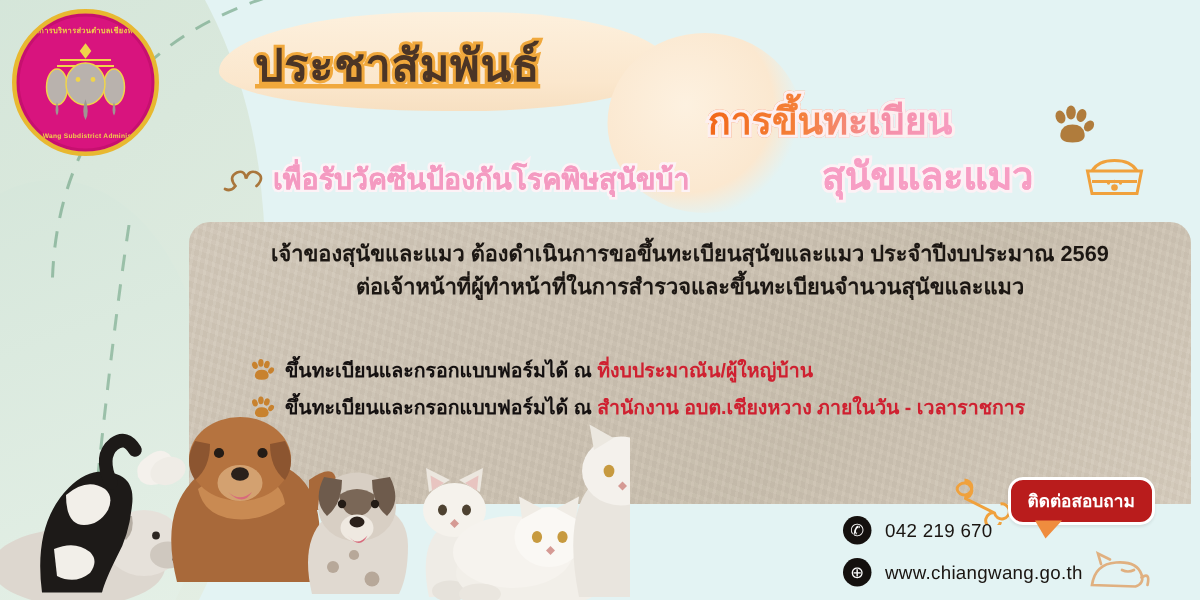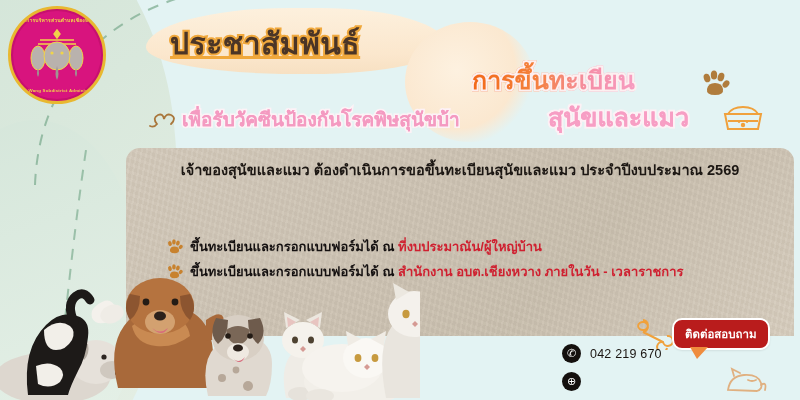--- a/index.html
+++ b/index.html
@@ -231,20 +231,21 @@
         <circle cx="21" cy="21" r="1.1"></circle>
         <circle cx="25" cy="22" r="1.1"></circle>
     </g>
   </svg>
 
   <div class="card">
     <div class="card-noise"></div>
 
     <div class="body-text">
       <div>เจ้าของสุนัขและแมว ต้องดำเนินการขอขึ้นทะเบียนสุนัขและแมว ประจำปีงบประมาณ 2569</div>
+      <div>ต่อเจ้าหน้าที่ผู้ทำหน้าที่ในการสำรวจและขึ้นทะเบียนจำนวนสุนัขและแมว</div>
     </div>
 
     <div class="bullets">
       <div class="bullet">
         <svg style="width:17px;height:16px;flex:none;" viewBox="0 0 30 28">
           <g fill="#c8822e">
             <ellipse cx="7" cy="8" rx="3.2" ry="4.4" transform="rotate(-18 7 8)"></ellipse>
             <ellipse cx="14" cy="5" rx="3.2" ry="4.6"></ellipse>
             <ellipse cx="21" cy="7" rx="3.2" ry="4.4" transform="rotate(18 21 7)"></ellipse>
             <ellipse cx="26" cy="14" rx="3" ry="4" transform="rotate(38 26 14)"></ellipse>
@@ -368,20 +369,21 @@
 
   <div class="bubble">ติดต่อสอบถาม</div>
 
   <div class="contact">
     <div class="contact-row">
       <div class="cicon">✆</div>
       <div class="cval">042 219 670</div>
     </div>
     <div class="contact-row">
       <div class="cicon">⊕</div>
+      <div class="cval">www.chiangwang.go.th</div>
     </div>
   </div>
 
   <svg style="position:absolute;left:722px;top:366px;width:46px;height:30px;" viewBox="0 0 46 30">
     <g fill="none" stroke="#e0b080" stroke-width="1.8" stroke-linecap="round">
       <path d="M6 24 q2-14 16-15 q14-1 17 8 q2 6-4 8z"></path>
       <path d="M12 10 l-2-7 l8 4"></path>
       <path d="M26 14 q4 2 8 0"></path>
       <path d="M39 19 q6-4 4 5"></path>
     </g>

